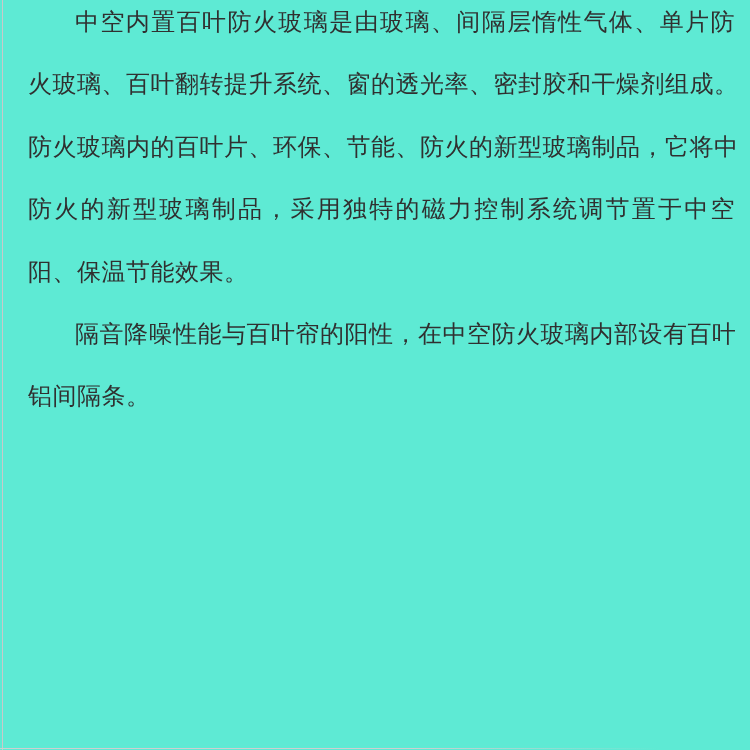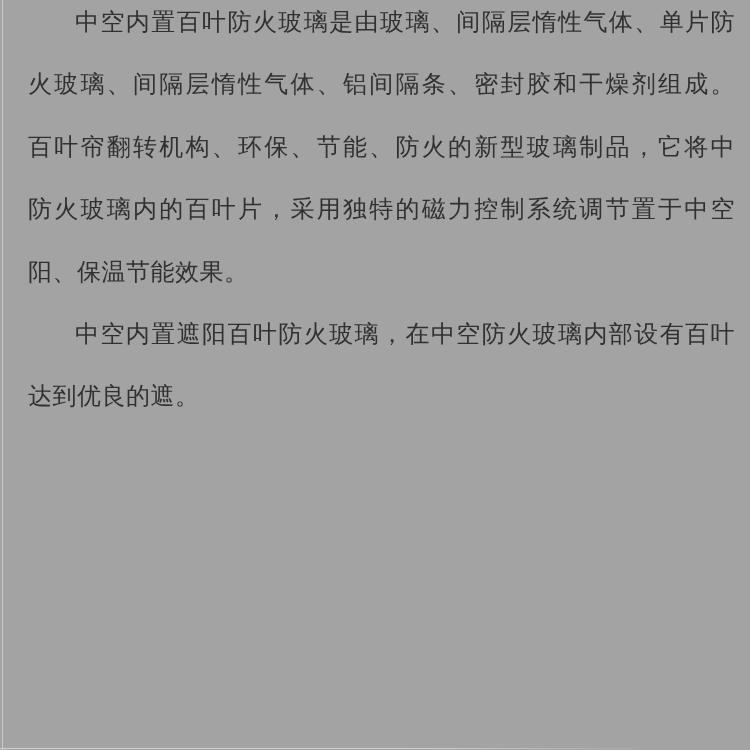--- a/index.html
+++ b/index.html
@@ -10,21 +10,21 @@
     width: 750px;
     height: 750px;
     overflow: hidden;
     background: #ffffff;
     font-family: "Liberation Sans", "DejaVu Sans", sans-serif;
     position: relative;
   }
   .page {
     position: absolute;
     inset: 0;
-    background: #a3a3a3;
+    background: #5eead4;
   }
   .left-rule {
     position: absolute;
     left: 2px;
     top: 0;
     bottom: 0;
     width: 1px;
     background: #c9c9c9;
   }
   .bottom-rule {
@@ -64,25 +64,25 @@
 </style>
 </head>
 <body>
 
 <div class="page">
   <div class="left-rule"></div>
 
   <div class="doc">
     <div>
       <div class="line first">中空内置百叶防火玻璃是由玻璃、间隔层惰性气体、单片防</div>
-      <div class="line">火玻璃、间隔层惰性气体、铝间隔条、密封胶和干燥剂组成。</div>
-      <div class="line">百叶帘翻转机构、环保、节能、防火的新型玻璃制品，它将中</div>
-      <div class="line">防火玻璃内的百叶片，采用独特的磁力控制系统调节置于中空</div>
+      <div class="line">火玻璃、百叶翻转提升系统、窗的透光率、密封胶和干燥剂组成。</div>
+      <div class="line">防火玻璃内的百叶片、环保、节能、防火的新型玻璃制品，它将中</div>
+      <div class="line">防火的新型玻璃制品，采用独特的磁力控制系统调节置于中空</div>
       <div class="line last">阳、保温节能效果。</div>
     </div>
     <div>
-      <div class="line first">中空内置遮阳百叶防火玻璃，在中空防火玻璃内部设有百叶</div>
-      <div class="line last">达到优良的遮。</div>
+      <div class="line first">隔音降噪性能与百叶帘的阳性，在中空防火玻璃内部设有百叶</div>
+      <div class="line last">铝间隔条。</div>
     </div>
   </div>
 
   <div class="bottom-rule"></div>
 </div>
 
 </body></html>

